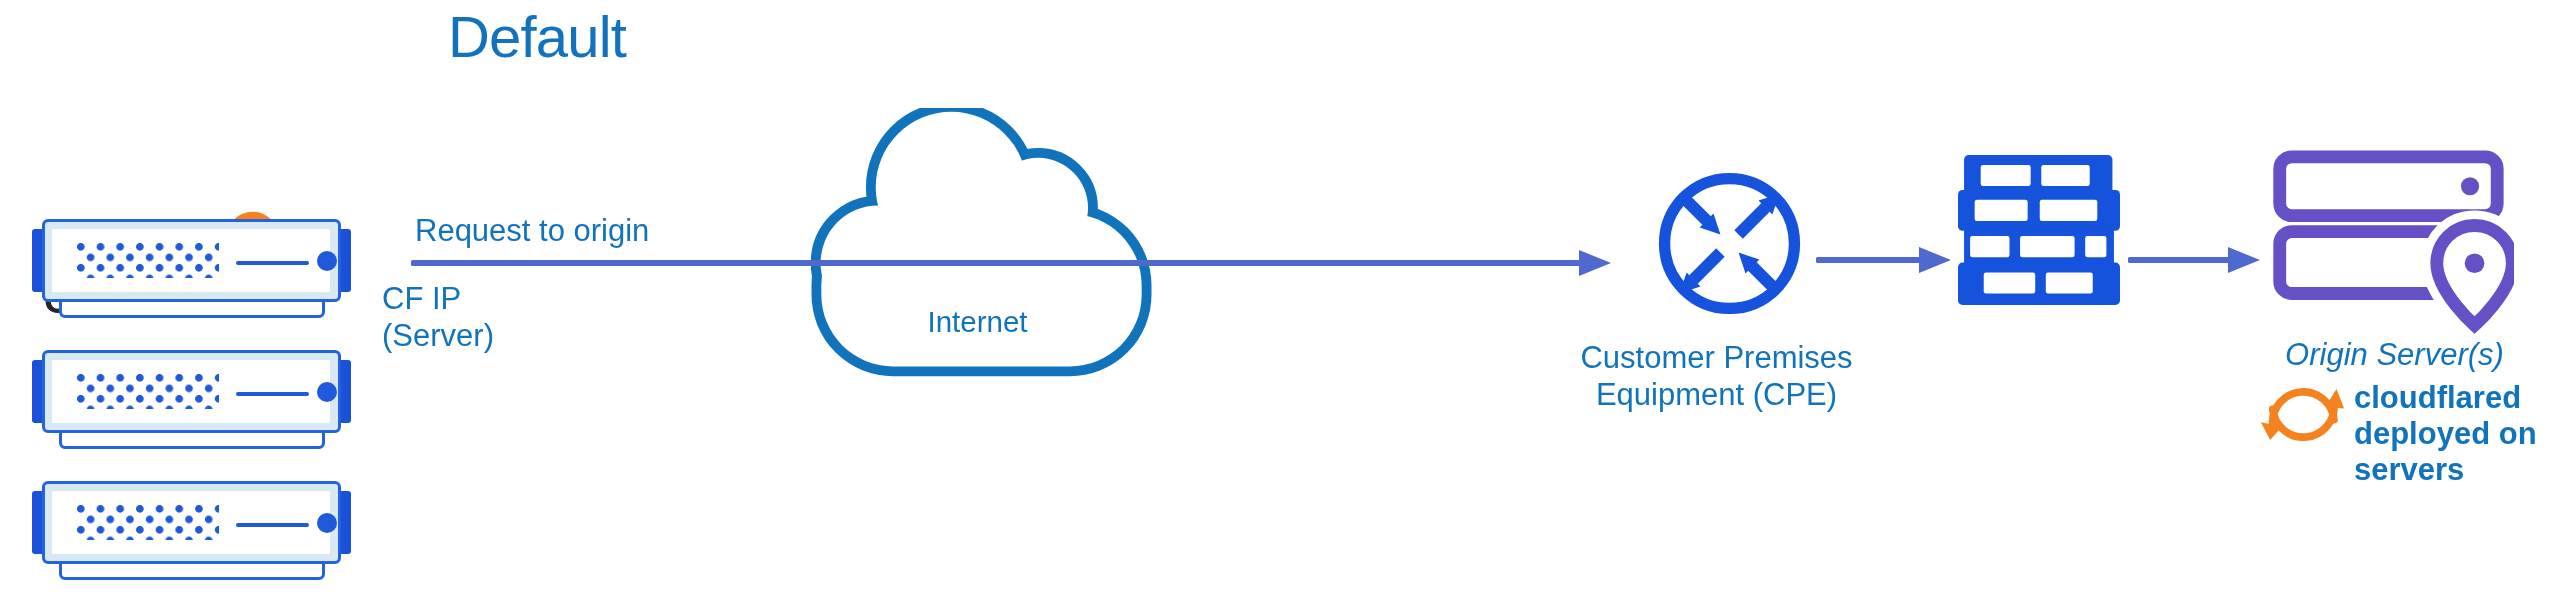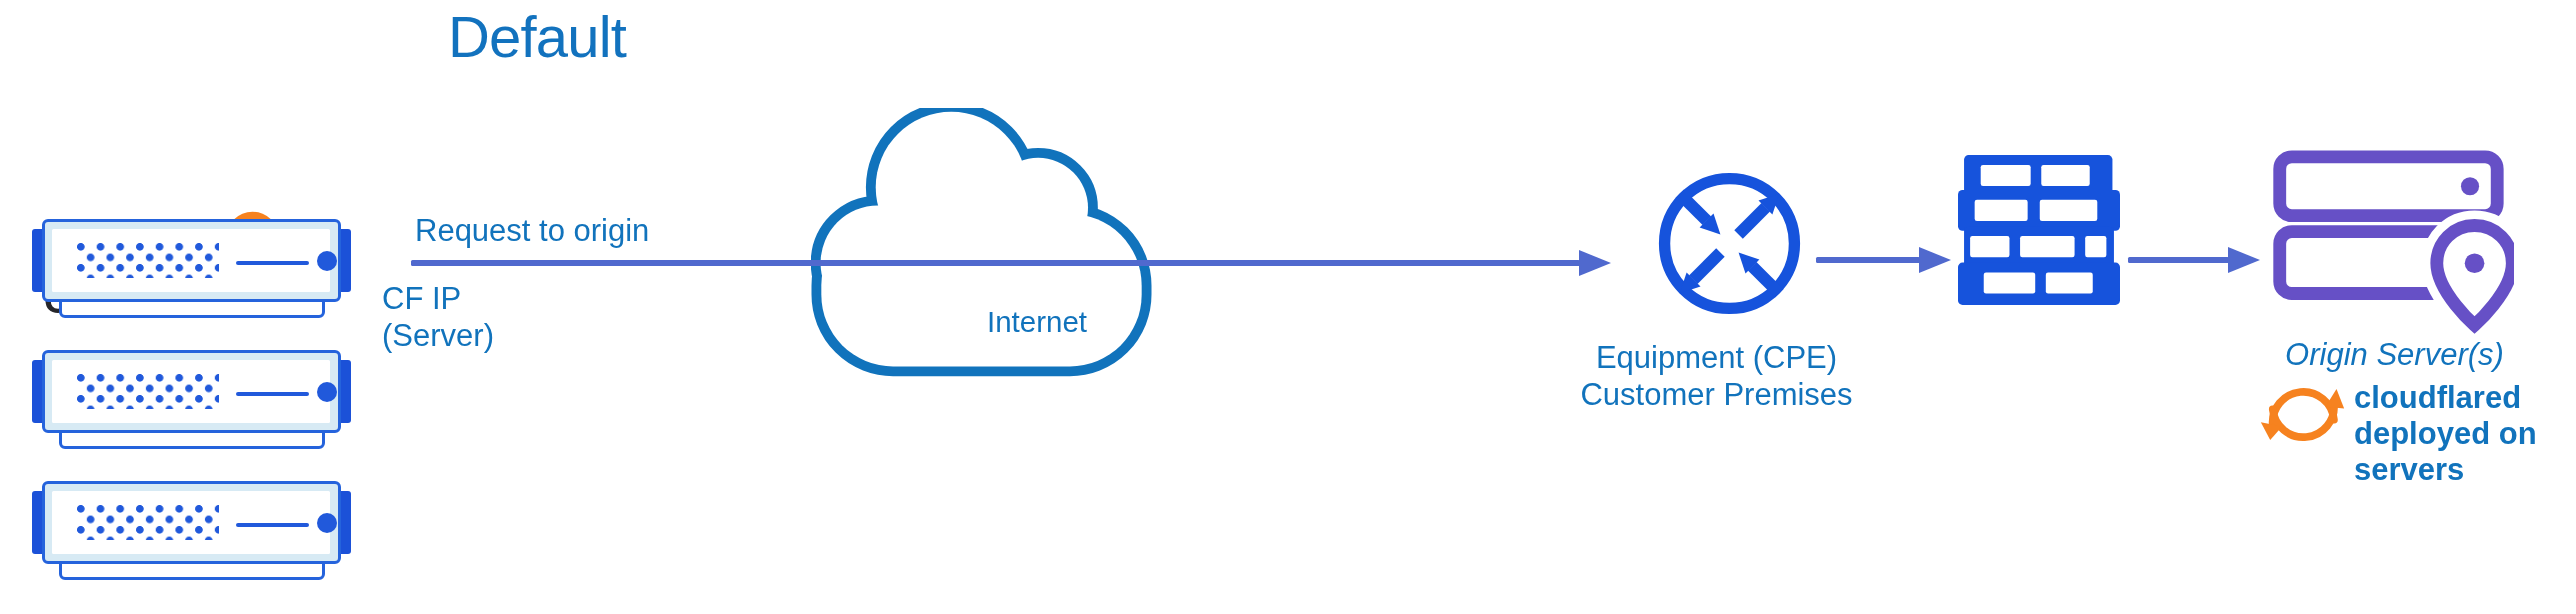--- a/index.html
+++ b/index.html
@@ -150,21 +150,21 @@
     <circle cx="185" cy="105" r="100"></circle>
     <circle cx="300" cy="132" r="66"></circle>
   </g>
   <g fill="#ffffff" stroke="none">
     <rect x="13" y="140" width="424" height="202" rx="95"></rect>
     <circle cx="88" cy="205" r="76"></circle>
     <circle cx="185" cy="105" r="100"></circle>
     <circle cx="300" cy="132" r="66"></circle>
   </g>
 </svg>
-<div class="label center" style="left:868px;top:303px;width:219px;font-size:29.5px;z-index:2;text-align:right;">Internet</div>
+<div class="label center" style="left:868px;top:303px;width:219px;font-size:29.5px;z-index:2;">Internet</div>
 
 <div class="label" style="left:415px;top:212px;">Request to origin</div>
 <div class="flowline" style="left:411px;top:260px;width:1169px;"></div>
 <div class="arrowhead" style="left:1579px;top:250px;"></div>
 <div class="label" style="left:382px;top:280px;">
   <div>CF IP</div>
   <div>(Server)</div>
 </div>
 
 <svg class="abs" style="left:1654px;top:168px;" width="151" height="151" viewBox="0 0 200 200">
@@ -174,22 +174,22 @@
     <polygon points="88,88 78.8,60.4 60.4,78.8" stroke="none"></polygon>
     <line x1="112" y1="88" x2="148" y2="52"></line>
     <polygon points="166,34 156.8,61.6 138.4,43.2" stroke="none"></polygon>
     <line x1="88" y1="112" x2="52" y2="148"></line>
     <polygon points="34,166 61.6,156.8 43.2,138.4" stroke="none"></polygon>
     <line x1="166" y1="166" x2="130" y2="130"></line>
     <polygon points="112,112 139.6,121.2 121.2,139.6" stroke="none"></polygon>
   </g>
 </svg>
 <div class="label center" style="left:1550px;top:339px;width:333px;">
+  <div>Customer Premises</div>
   <div>Equipment (CPE)</div>
-  <div>Customer Premises</div>
 </div>
 
 <div class="flowline" style="left:1816px;top:257px;width:104px;"></div>
 <div class="arrowhead" style="left:1919px;top:247px;"></div>
 
 <svg class="abs" style="left:1958px;top:155px;" width="162" height="150" viewBox="0 0 214 198">
   <g fill="#1653DC">
     <rect x="8" y="0" width="196" height="52" rx="6"></rect>
     <rect x="0" y="46" width="214" height="54" rx="6"></rect>
     <rect x="8" y="94" width="198" height="54" rx="6"></rect>

